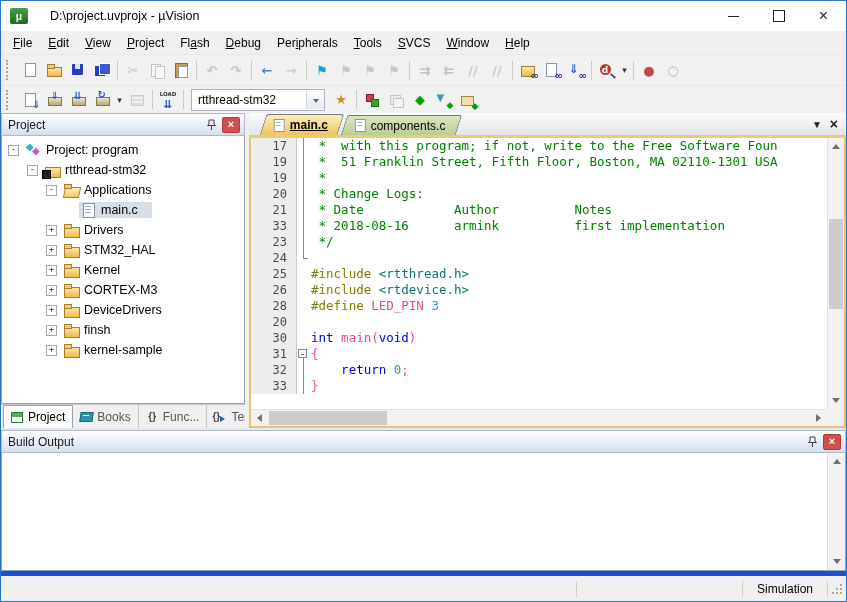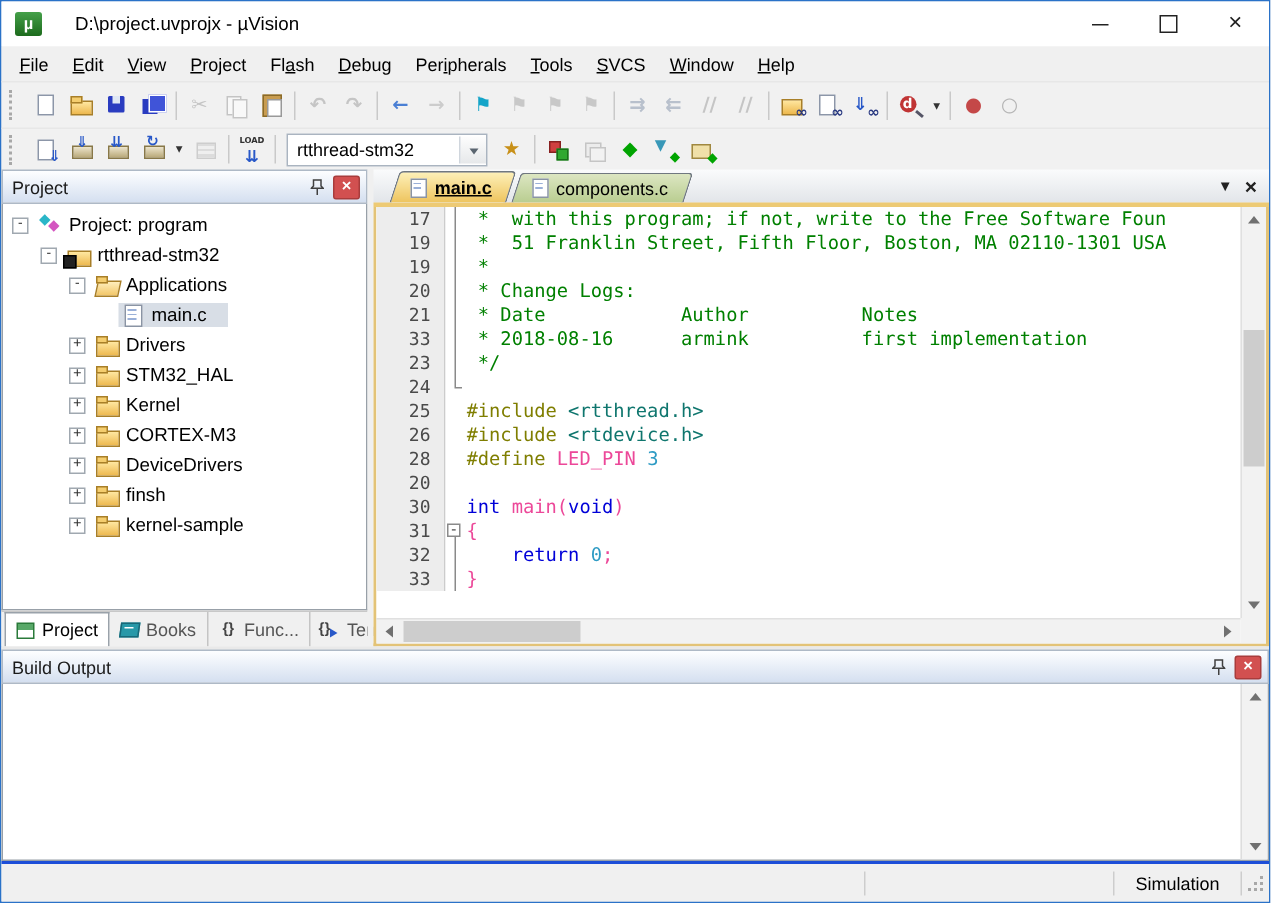--- a/index.html
+++ b/index.html
@@ -178,21 +178,21 @@
   .tri.down{border-top:5px solid #707070;margin-bottom:-3px;}
   .tri.left{border-right:5px solid #707070;margin-left:-3px;}
   .tri.right{border-left:5px solid #707070;margin-right:-3px;}
 
   
   .bpanel{height:141px;display:flex;flex-direction:column;flex:none;background:#f0f0f0;border-top:2px solid #e9e9e9;}
   .bcontent{flex:1;background:#fff;border:1px solid #98a0a8;border-top:none;position:relative;}
   .bvsb{position:absolute;right:0;top:0;bottom:0;width:17px;background:#f2f2f2;border-left:1px solid #ddd;}
 
   
-  .statusbar{height:25px;background:#f0f0f0;border-top:2px solid #1d4ed8;display:flex;align-items:center;flex:none;padding-left:25px;}
+  .statusbar{height:25px;background:#f0f0f0;border-top:5px solid #1d4ed8;display:flex;align-items:center;flex:none;padding-left:25px;}
   .sspace{flex:1;}
   .ssep{width:1px;height:16px;background:#cdcdcd;flex:none;}
   .sempty{width:165px;flex:none;}
   .ssim{width:84px;text-align:center;font-size:12px;flex:none;}
   .sgrip{position:relative;width:18px;height:18px;flex:none;}
   .sgrip::before{content:"";position:absolute;right:4px;bottom:4px;width:2px;height:2px;background:#a8a8a8;
        box-shadow:-4px 0 #a8a8a8,-8px 0 #a8a8a8,0 -4px #a8a8a8,-4px -4px #a8a8a8,0 -8px #a8a8a8;}
 </style>
 </head>
 <body>

